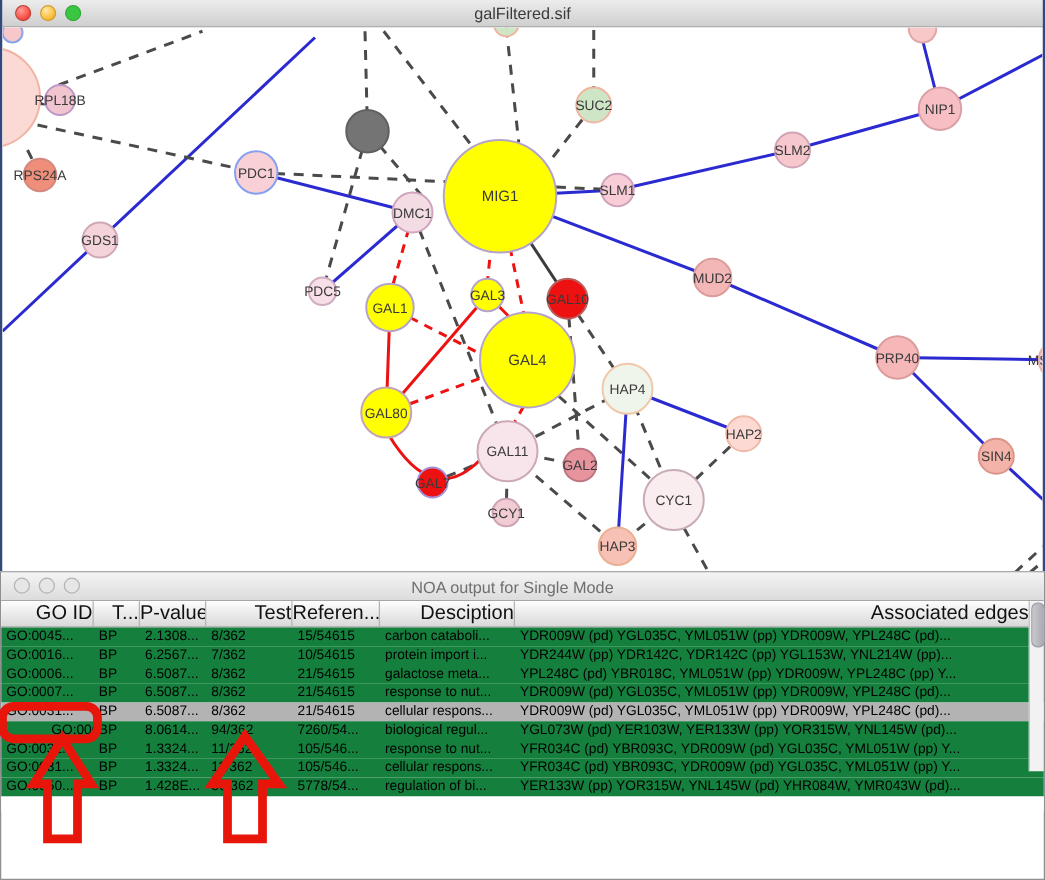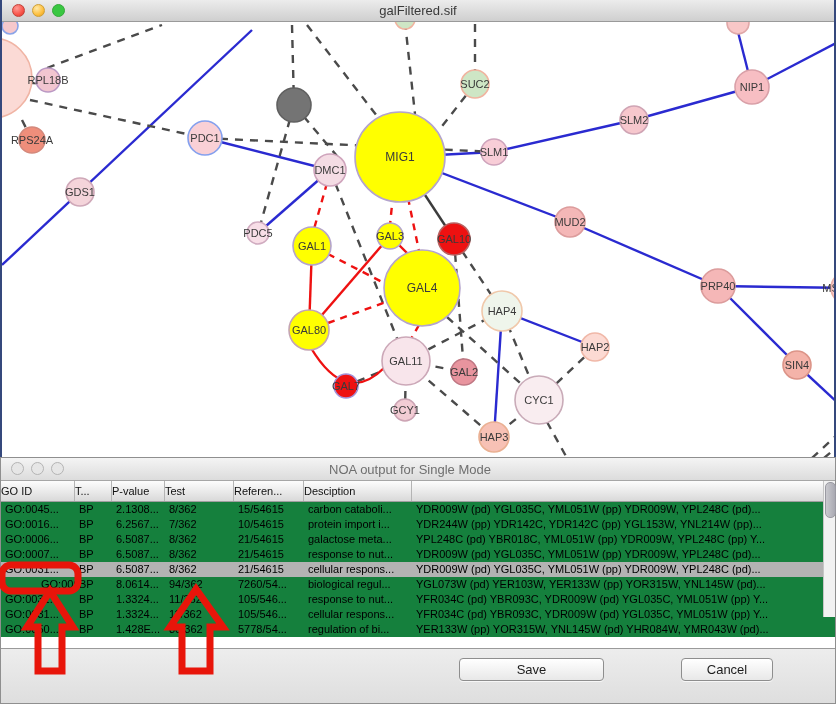--- a/index.html
+++ b/index.html
@@ -28,21 +28,21 @@
   #noa-window{position:absolute;left:0;top:457px;width:836px;height:247px;
     background:#ffffff;border:1px solid #8f8f8f;box-sizing:border-box;}
   #noa-titlebar{height:23px;background:linear-gradient(#f4f4f4,#dcdcdc);
     border-bottom:1px solid #a6a6a6;box-sizing:border-box;position:relative;}
   #noa-titlebar .title{position:absolute;left:0;right:16px;top:4px;text-align:center;
     font-size:13px;color:#6f6f6f;}
   #noa-table{position:absolute;left:0;top:23px;width:834px;height:168px;background:#fff;}
   #table-header{display:flex;height:21px;
     background:linear-gradient(#fdfdfd,#d9d9d9);
     border-bottom:1px solid #9f9f9f;box-sizing:border-box;}
-  .hcell{font-size:11px;color:#111;text-align:left;line-height:20px;
+  .hcell{font-size:16px;color:#111;text-align:right;line-height:20px;
     border-right:1px solid #b4b4b4;box-sizing:border-box;overflow:hidden;white-space:nowrap;}
   #table-body{position:relative;}
   .trow{display:flex;height:15px;background:#15803d;}
   .trow.selected{background:#b3b3b3;}
   .tcell{font-size:11px;color:#000;line-height:15px;padding-left:4px;
     box-sizing:border-box;overflow:hidden;white-space:nowrap;}
   #vscroll{position:absolute;right:0;top:0;width:12px;height:136px;
     background:#f2f2f2;border-left:1px solid #c6c6c6;box-sizing:border-box;}
   #vscroll .thumb{position:absolute;left:1px;top:1px;width:9px;height:34px;
     background:linear-gradient(90deg,#c9c9ce,#a9a9b2);border-radius:5px;border:1px solid #9a9aa2;}
@@ -202,20 +202,21 @@
     <div class="title">NOA output for Single Mode</div>
   </div>
   <div id="noa-table">
     <div id="table-header">
         <div class="hcell" style="width: 74px;">GO ID</div>
         <div class="hcell" style="width: 37px;">T...</div>
         <div class="hcell" style="width: 53px;">P-value</div>
         <div class="hcell" style="width: 69px;">Test</div>
         <div class="hcell" style="width: 70px;">Referen...</div>
         <div class="hcell" style="width: 108px;">Desciption</div>
+        <div class="hcell" style="width: 412px;">Associated edges</div>
       </div>
     <div id="table-body">
         <div class="trow">
           <div class="tcell" style="width: 74px;">GO:0045...</div>
           <div class="tcell" style="width: 37px;">BP</div>
           <div class="tcell" style="width: 53px;">2.1308...</div>
           <div class="tcell" style="width: 69px;">8/362</div>
           <div class="tcell" style="width: 70px;">15/54615</div>
           <div class="tcell" style="width: 108px;">carbon cataboli...</div>
           <div class="tcell" style="width: 412px;">YDR009W (pd) YGL035C, YML051W (pp) YDR009W, YPL248C (pd)...</div>
@@ -290,23 +291,19 @@
           <div class="tcell" style="width: 69px;">80/362</div>
           <div class="tcell" style="width: 70px;">5778/54...</div>
           <div class="tcell" style="width: 108px;">regulation of bi...</div>
           <div class="tcell" style="width: 412px;">YER133W (pp) YOR315W, YNL145W (pd) YHR084W, YMR043W (pd)...</div>
         </div>
       </div>
     <div id="vscroll">
       <div class="thumb"></div>
     </div>
   </div>
-  <div id="button-panel">
-    <button id="save-btn" class="mac-btn">Save</button>
-    <button id="cancel-btn" class="mac-btn">Cancel</button>
-  </div>
 </div>
 
 <svg id="annotations">
     <rect x="2" y="565" width="76" height="26" rx="9" fill="none" stroke="#e8150a" stroke-width="7"></rect>
     <polygon points="50,591 73,627 62,627 62,671 38,671 38,627 27,627" fill="none" stroke="#e8150a" stroke-width="7" stroke-linejoin="miter"></polygon>
     <polygon points="196,589 223,627 210,627 210,671 182,671 182,627 170,627" fill="none" stroke="#e8150a" stroke-width="7" stroke-linejoin="miter"></polygon>
   </svg>
 
 </body></html>

